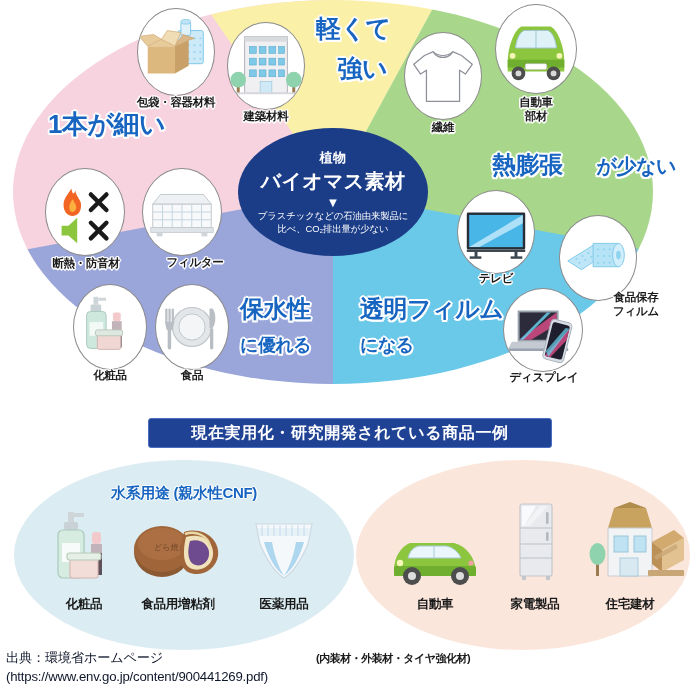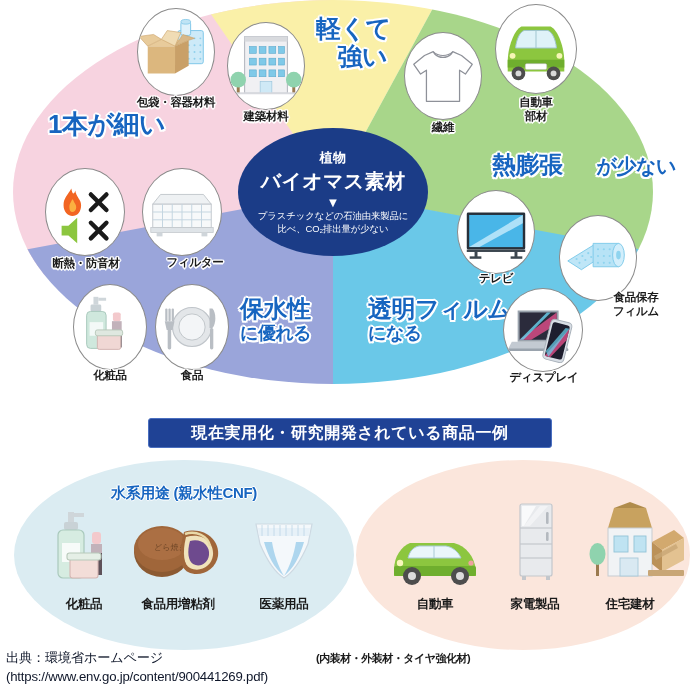--- a/index.html
+++ b/index.html
@@ -20,21 +20,21 @@
     color: #1765c0;
     font-weight: bold;
     text-shadow:
        2px 0 #fff, -2px 0 #fff, 0 2px #fff, 0 -2px #fff,
        1.5px 1.5px #fff, -1.5px 1.5px #fff, 1.5px -1.5px #fff, -1.5px -1.5px #fff;
     line-height: 1.12;
     letter-spacing: -0.5px;
     white-space: nowrap;
     user-select: none;
   }
-  .seg-sub { font-size: 0.74em; display:block; }
+  .seg-sub { font-size: 0.74em; display:block;margin-top:12px; }
 
   
   #center-ellipse {
     position: absolute;
     left: 238px; top: 128px;
     width: 190px; height: 128px;
     border-radius: 50%;
     background: #1b3c87;
     color: #fff;
     text-align: center;
@@ -158,21 +158,21 @@
 
     <div class="seg-label" style="left:316px; top:14px; font-size:25px; text-align:center;">
       <span>軽くて</span>
       <span class="seg-sub" style="font-size:25px; margin-left:18px;">強い</span>
     </div>
 
     <div class="seg-label" style="left:492px; top:152px; font-size:24px;">
       <span>熱膨張</span><span style="font-size:20px;padding-left:34px;">が少ない</span>
     </div>
 
-    <div class="seg-label" style="left:368px; top:296px; font-size:24px;">
+    <div class="seg-label" style="left:360px; top:296px; font-size:24px;">
       <span>透明フィルム</span>
       <span class="seg-sub" style="font-size:18px;">になる</span>
     </div>
 
     <div class="seg-label" style="left:240px; top:296px; font-size:24px;">
       <span>保水性</span>
       <span class="seg-sub" style="font-size:18px;">に優れる</span>
     </div>
 
     <div id="center-ellipse">

